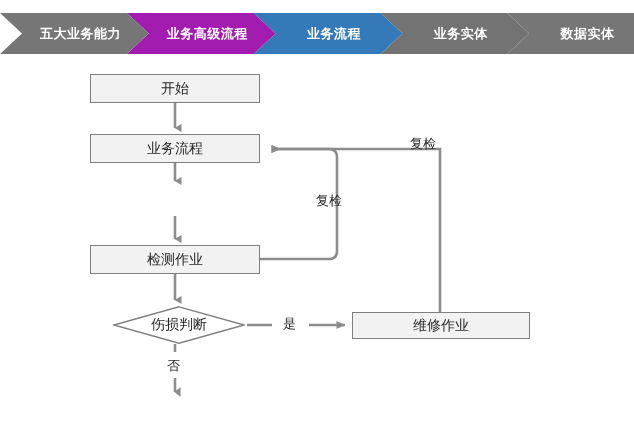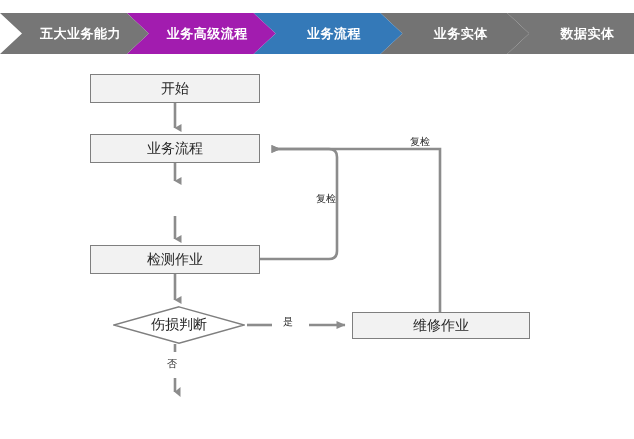--- a/index.html
+++ b/index.html
@@ -84,21 +84,21 @@
     position: relative;
     z-index: 2;
     font-size: 14px;
     color: #262626;
     white-space: nowrap;
     user-select: none;
   }
 
   .edge-label {
     position: absolute;
-    font-size: 10px;
+    font-size: 13px;
     color: #262626;
     white-space: nowrap;
     user-select: none;
   }
 
   svg.lines {
     position: absolute;
     left: 0; top: 0;
     width: 634px; height: 439px;
     overflow: visible;

